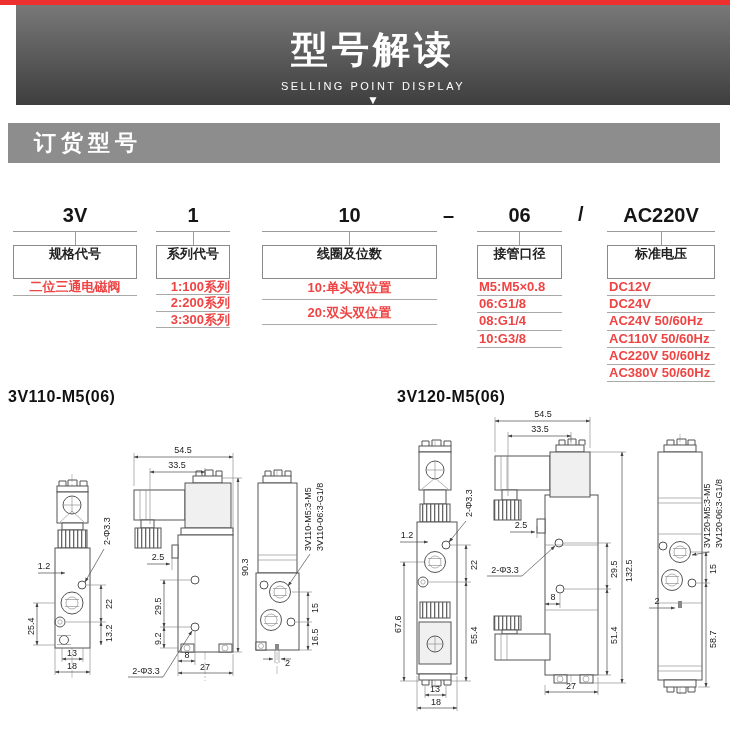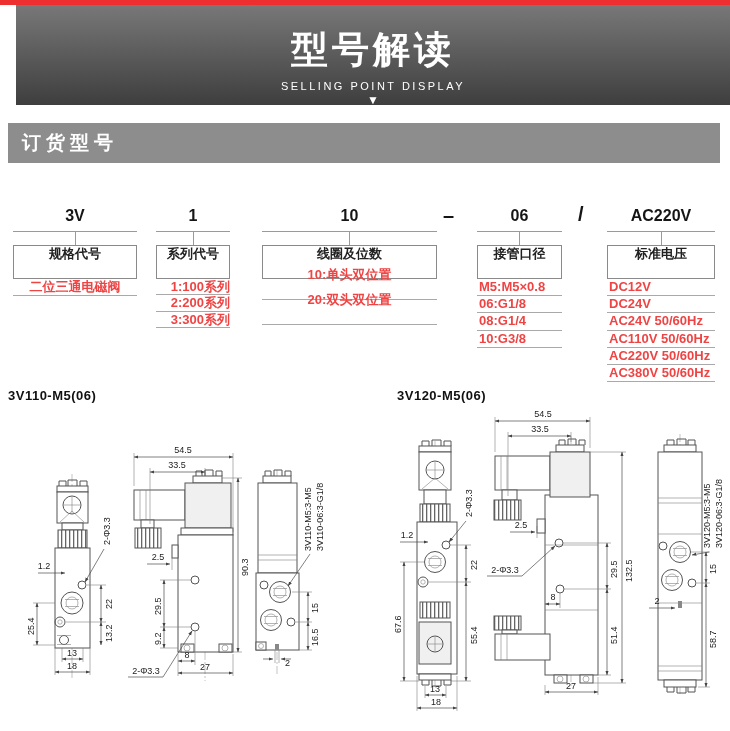--- a/index.html
+++ b/index.html
@@ -7,44 +7,44 @@
        font-family:"Liberation Sans","DejaVu Sans",sans-serif;overflow:hidden}
 
   
   .redbar{position:absolute;top:0;left:0;right:0;height:5px;background:#ee2f2f}
   .hero{position:absolute;top:5px;left:16px;right:0;height:100px;
         background:linear-gradient(#787878,#3e3e3e);text-align:center;color:#fff}
   .hero-title{padding-top:20px;font-size:37px;font-weight:bold;letter-spacing:4px}
   .hero-sub{font-size:11px;font-weight:normal;letter-spacing:2.5px;margin-top:5px}
   .hero-arrow{font-size:12px;margin-top:1px;color:#fff}
   .banner{position:absolute;top:123px;left:8px;width:712px;height:40px;background:#8d8d8d;
-          color:#fff;font-size:19px;font-weight:bold;line-height:40px;padding-left:14px;
+          color:#fff;font-size:22px;font-weight:bold;line-height:40px;padding-left:26px;
           box-sizing:border-box;letter-spacing:5px}
 
   
   .col{position:absolute;top:203px}
   .c1{left:13px;width:124px}.c2{left:156px;width:74px}.c3{left:262px;width:175px}
   .c4{left:477px;width:85px}.c5{left:607px;width:108px}
-  .code{height:29px;line-height:25px;text-align:center;font-size:16px;font-weight:bold;
+  .code{height:29px;line-height:25px;text-align:center;font-size:20px;font-weight:bold;
         color:#151515;border-bottom:1px solid #9a9a9a;box-sizing:border-box}
   .tick{width:1px;height:13px;background:#9a9a9a;margin:0 auto}
   .hbox{border:1px solid #8a8a8a;height:34px;line-height:16px;text-align:center;
         font-size:13px;font-weight:bold;color:#222;box-sizing:border-box}
   .item{font-size:13px;font-weight:bold;color:#ef4444;border-bottom:1px solid #a9a9a9;
         box-sizing:border-box;white-space:nowrap}
   .c1 .item{height:17px;line-height:15px;text-align:center}
   .c2 .item{height:16.4px;line-height:15px;text-align:right}
-  .c3 .item{height:21px;display:flex;align-items:flex-end;justify-content:center;padding-bottom:15px}
+  .c3 .item{height:21px;display:flex;align-items:flex-end;justify-content:center;padding-bottom:2px}
   .c3 .item + .item{height:25px}
   .c4 .item{height:17.2px;line-height:16px;text-align:left;padding-left:2px}
   .c5 .item{height:17.2px;line-height:16px;text-align:left;padding-left:2px}
   .sep{position:absolute;font-size:20px;font-weight:bold;color:#151515}
 
   
-  .dtitle{position:absolute;font-size:13px;font-weight:bold;color:#111;letter-spacing:.5px}
+  .dtitle{position:absolute;font-size:16px;font-weight:bold;color:#111;letter-spacing:.5px}
   svg{position:absolute}
   #dwgL{left:0;top:386px}
   #dwgR{left:365px;top:386px}
   .ol{fill:#fff;stroke:#555;stroke-width:1}
   .oln{fill:none;stroke:#555;stroke-width:1}
   .olf{fill:#f0f0f0;stroke:#555;stroke-width:1}
   .thin{fill:none;stroke:#828282;stroke-width:.6}
   .dim{fill:none;stroke:#4a4a4a;stroke-width:.7}
   .cl{fill:none;stroke:#9a9a9a;stroke-width:.6;stroke-dasharray:8 2 2 2}
   .dt{font-family:"Liberation Sans","DejaVu Sans",sans-serif;font-size:9px;fill:#222}

